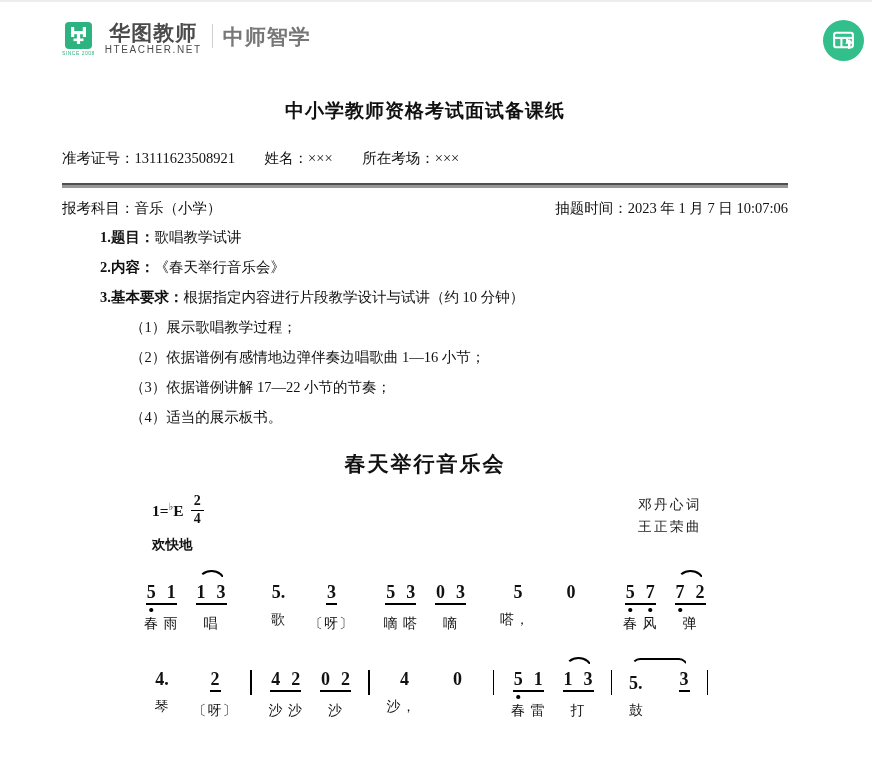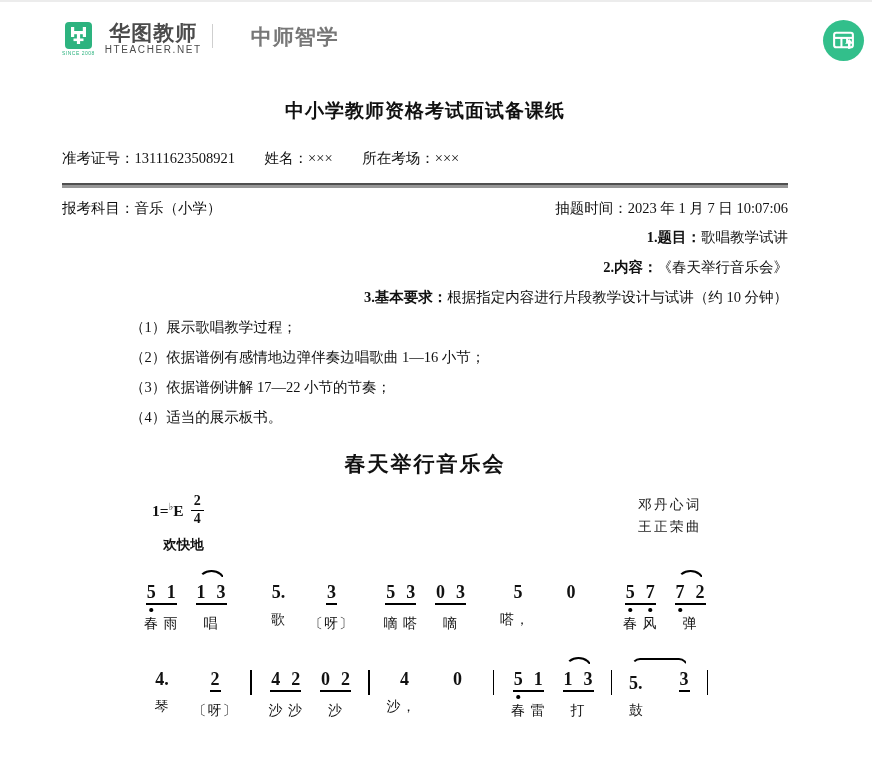--- a/index.html
+++ b/index.html
@@ -14,47 +14,47 @@
   .brand { display:flex; align-items:flex-start; gap:10px; cursor:pointer; }
   .brand-mark { display:flex; flex-direction:column; align-items:center; }
   .brand-square { width:27px; height:27px; border-radius:4px; display:flex; align-items:center; justify-content:center; }
   .brand-square svg { display:block; }
   .brand-since { font-family:"Liberation Sans",sans-serif; font-size:5px; letter-spacing:.5px; margin-top:1px; }
   .brand-text { display:flex; align-items:flex-start; gap:10px; }
   .brand-cn { display:flex; flex-direction:column; align-items:center; line-height:1; }
   .brand-primary { font-family:"Liberation Sans",sans-serif; font-size:21px; font-weight:bold; color:#4b4b4b; letter-spacing:1px; }
   .brand-domain { font-family:"Liberation Sans",sans-serif; font-size:10px; color:#4b4b4b; letter-spacing:1.6px; margin-top:2px; }
   .brand-sep { width:1px; height:24px; background:#cfcfcf; margin-top:2px; }
-  .brand-secondary { font-family:Liberation Serif, serif; font-size:21px; font-weight:bold; color:#777; letter-spacing:1px; margin-top:1px;margin-left:28px; }
+  .brand-secondary { font-family:Liberation Serif, serif; font-size:21px; font-weight:bold; color:#777; letter-spacing:1px; margin-top:1px; }
   .export-btn { position:absolute; top:18px; right:8px; width:41px; height:41px; border-radius:50%;
     display:flex; align-items:center; justify-content:center; cursor:pointer; border:none; }
   
   .doc { padding:0 84px 0 62px; }
   .doc-title { text-align:center; font-size:19px; font-weight:bold; letter-spacing:1px; margin-top:24px; }
   .info-row { margin-top:25px; font-size:14.5px; }
   .info-row .pair { margin-right:26px;margin-top:43px; }
   .rule { margin-top:15px; height:3px; background:#eeeeee; border-top:2px solid #4f4f4f; border-bottom:3px solid #979797; }
   .subject-row { margin-top:11px; display:flex; justify-content:space-between; font-size:14.5px; }
-  .items { margin-top:6px; padding-left:38px; font-size:14.5px;text-align:right; }
+  .items { margin-top:6px; padding-left:38px; font-size:14.5px; }
   .item { margin-top:9px; line-height:1.45; }
   .item b { font-weight:bold; }
   .reqs { padding-left:68px; font-size:14.5px; }
   .req { margin-top:9px; line-height:1.45; }
   .appendix { padding-left:33px; font-size:14.5px; margin-top:9px; }
   
   .score { width:566px; margin:22px auto 0; }
   .score-title { text-align:center; font-size:21px; font-weight:bold; letter-spacing:2px; }
   .score-meta { display:flex; justify-content:space-between; align-items:flex-start; margin-top:16px; padding:0 6px 0 10px;gap:20px; }
   .key-block { line-height:1; }
   .key-sig { font-size:15.5px; font-weight:bold; display:flex; align-items:center; gap:7px; }
   .key-sig sup { font-size:10px; vertical-align:super; }
   .ts { display:inline-flex; flex-direction:column; align-items:center; font-size:14px; font-weight:bold; line-height:1.05; }
   .ts .num { border-bottom:1.5px solid #000; padding:0 3px 1px; }
   .ts .den { padding-top:1px; }
-  .tempo { font-size:13.5px; font-weight:bold; margin-top:12px; font-family:"Liberation Sans",sans-serif;text-align:right; }
+  .tempo { font-size:13.5px; font-weight:bold; margin-top:12px; font-family:"Liberation Sans",sans-serif; }
   .credits { font-size:13.5px; letter-spacing:2.5px; line-height:1.65; color:#1a1a1a; text-align:left; }
   .score-lines { margin-top:18px; padding-left:2px; }
   .score-line { display:flex; align-items:flex-start; gap:17px; margin-bottom:24px; }
   .cell { position:relative; display:flex; flex-direction:column; align-items:center; padding-top:13px; }
   .cell.single { min-width:36px; }
   .notes { display:flex; align-items:flex-end; gap:15px; }
   .notes.wide-gap { gap:36px; }
   .beam { display:inline-flex; gap:11px; border-bottom:2px solid #000; padding:0 1px 2px; }
   .note { position:relative; display:inline-block; font-size:18px; font-weight:bold; line-height:1;
           font-family:"Liberation Serif",serif; }

